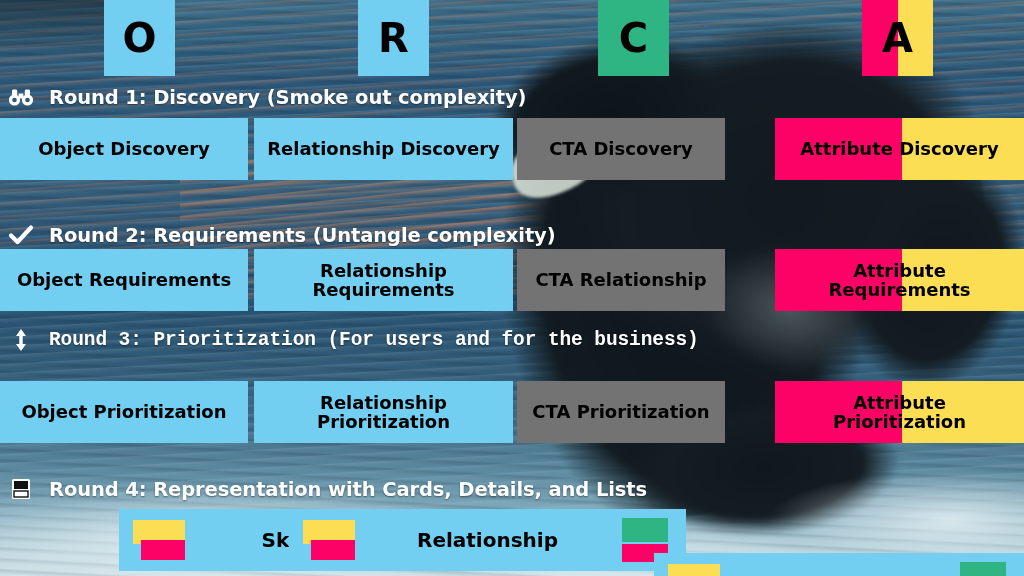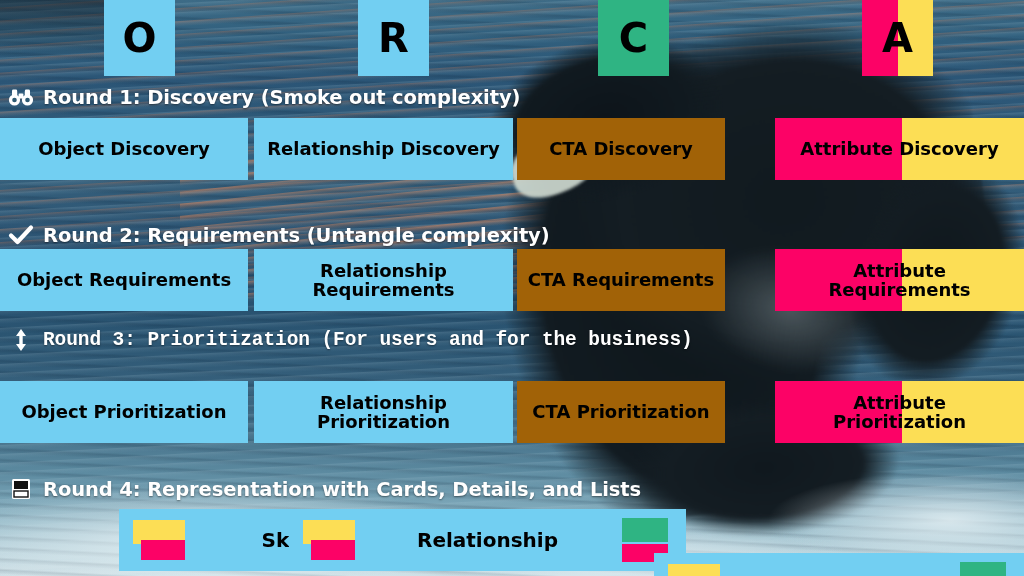--- a/index.html
+++ b/index.html
@@ -160,21 +160,21 @@
   .letter-c{ left:598px; background:#2FB483; }
   .letter-a{
     left:862px;
     background:linear-gradient(90deg,#FC0266 0%, #FC0266 50%, #FCDE55 50%, #FCDE55 100%);
   }
   .letter-glyph{ position:relative; z-index:2; }
 
   
   .round-header{
     position:absolute; left:8px;
-    display:flex; align-items:center; gap:9px;
+    display:flex; align-items:center; gap:15px;
     height:30px;
   }
   .round-header .hdr-text{
     color:#ffffff;
     font-size:19.5px;
     font-weight:bold;
     letter-spacing:-0.1px;
     white-space:nowrap;
     text-shadow:0 1px 2px rgba(0,0,0,.45);
   }
@@ -203,21 +203,21 @@
     display:flex; align-items:center; justify-content:center;
     text-align:center;
     color:#000;
     font-size:18px;
     font-weight:bold;
     line-height:1.08;
     padding:0 6px;
   }
   .cell-object{ left:0;    width:248px; background:#72CFF2; }
   .cell-rel   { left:254px; width:259px; background:#72CFF2; }
-  .cell-cta   { left:517px; width:208px; background:#a16207; }
+  .cell-cta   { left:517px; width:208px; background:#737373; }
   .cell-attr  {
     left:775px; width:249px;
     background:linear-gradient(90deg,#FC0266 0%, #FC0266 51%, #FCDE55 51%, #FCDE55 100%);
   }
   .cell .cell-label{ white-space:pre-line; }
 
   
   #band4{ position:absolute; left:0; top:509px; width:1024px; height:62px; }
   .card{
     position:absolute; top:0; height:62px;
@@ -328,21 +328,21 @@
 
     <div class="band" id="band2">
       <div class="cell cell-object">
         <span class="cell-label">Object Requirements</span>
       </div>
       <div class="cell cell-rel">
         <span class="cell-label">Relationship
 Requirements</span>
       </div>
       <div class="cell cell-cta">
-        <span class="cell-label">CTA Requirements</span>
+        <span class="cell-label">CTA Relationship</span>
       </div>
       <div class="cell cell-attr">
         <span class="cell-label">Attribute
 Requirements</span>
       </div>
     </div>
 
     <div class="round-header" id="hdr3">
       <span class="hdr-icon">
         <svg width="26" height="26" viewBox="0 0 26 26" aria-hidden="true">

